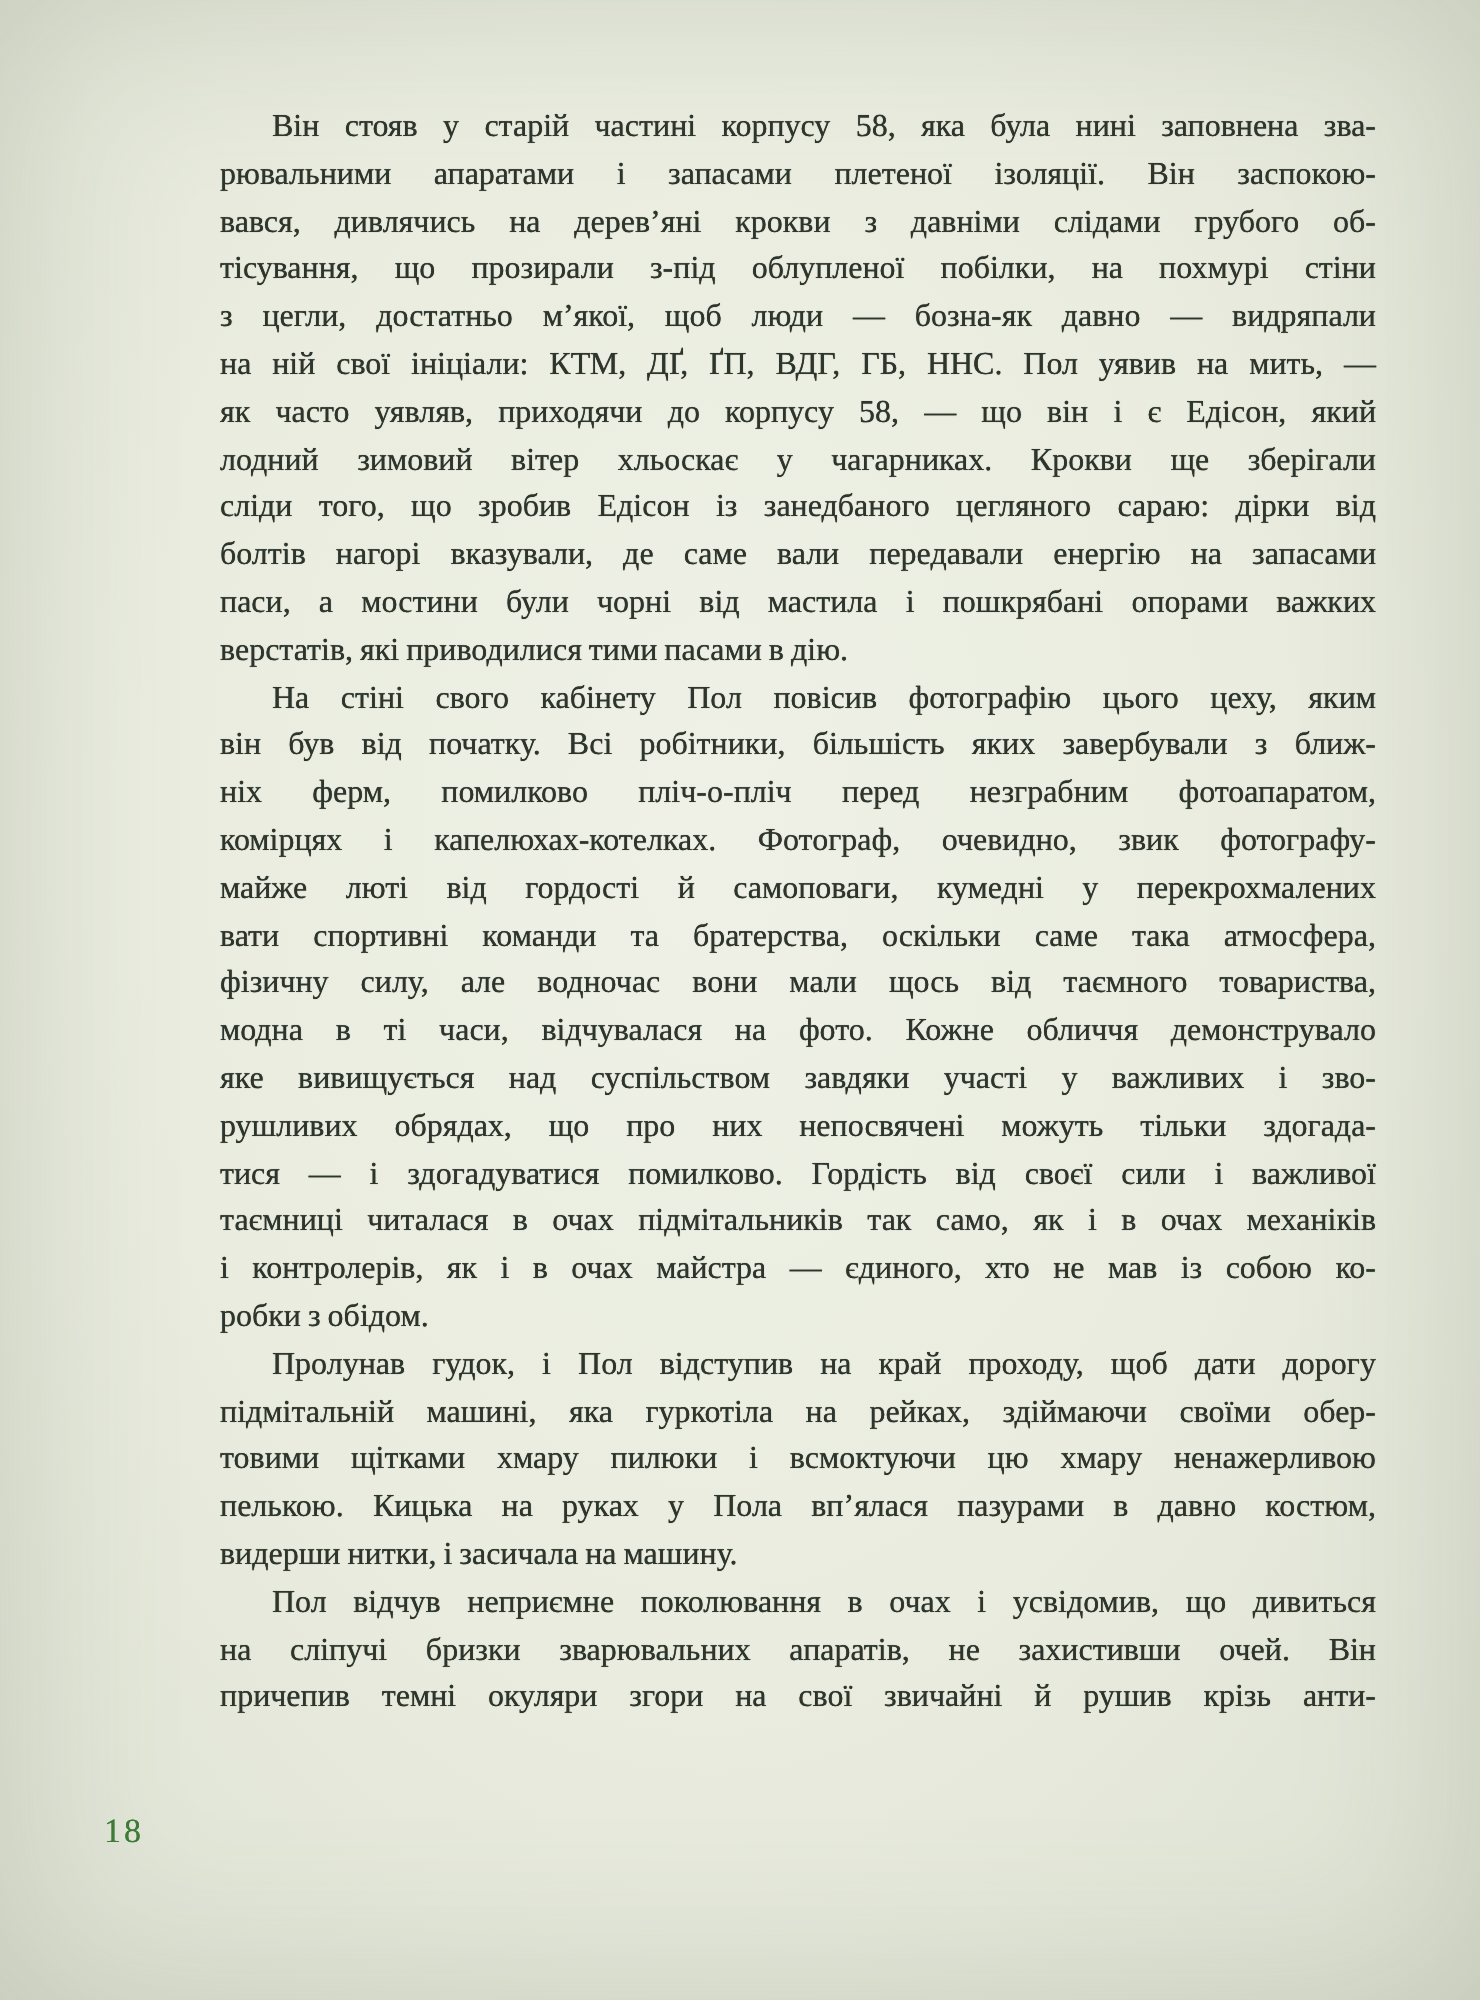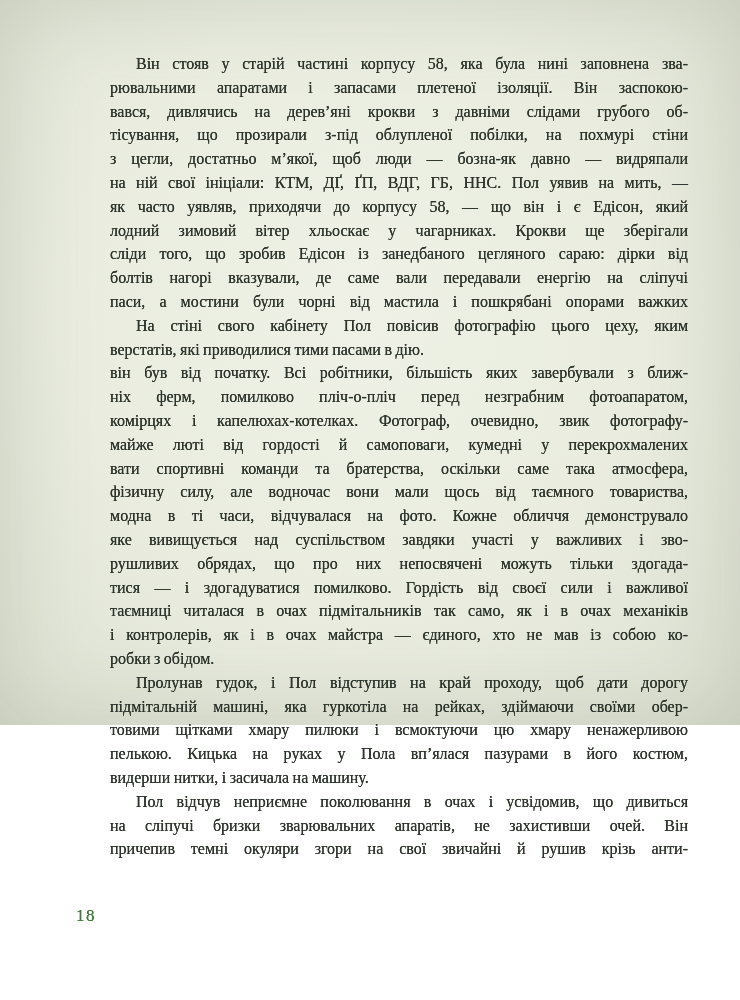--- a/index.html
+++ b/index.html
@@ -6,21 +6,21 @@
     margin: 0;
     padding: 0;
     width: 740px;
     height: 1000px;
     overflow: hidden;
     font-family: "Liberation Serif", serif;
   }
   .page {
     position: relative;
     width: 740px;
-    height: 725px;
+    height: 1000px;
     background: radial-gradient(ellipse at 48% 42%, #eff1e6 0%, #e9ecdf 52%, #dce0d1 100%);
     box-shadow: inset 0 0 90px rgba(110, 120, 95, 0.22);
   }
   .text-block {
     position: absolute;
     left: 110px;
     top: 52px;
     width: 578px;
     font-size: 16px;
     color: var(--ink, #2d352c);
@@ -39,57 +39,56 @@
     text-indent: 26px;
   }
   .page-number {
     position: absolute;
     left: 52px;
     top: 906px;
     font-size: 17px;
     letter-spacing: 1.5px;
     color: var(--pagenum, #3f7b38);
     text-shadow: 0 0 0.3px currentColor;
-    margin-left: 24px;
   }
 </style>
 </head>
 <body>
 
 <div class="page">
   <div class="text-block">
       <div class="line indent">Він стояв у старій частині корпусу 58, яка була нині заповнена зва-</div>
       <div class="line">рювальними апаратами і запасами плетеної ізоляції. Він заспокою-</div>
       <div class="line">вався, дивлячись на дерев’яні крокви з давніми слідами грубого об-</div>
       <div class="line">тісування, що прозирали з-під облупленої побілки, на похмурі стіни</div>
       <div class="line">з цегли, достатньо м’якої, щоб люди — бозна-як давно — видряпали</div>
       <div class="line">на ній свої ініціали: КТМ, ДҐ, ҐП, ВДГ, ГБ, ННС. Пол уявив на мить, —</div>
       <div class="line">як часто уявляв, приходячи до корпусу 58, — що він і є Едісон, який</div>
       <div class="line">лодний зимовий вітер хльоскає у чагарниках. Крокви ще зберігали</div>
       <div class="line">сліди того, що зробив Едісон із занедбаного цегляного сараю: дірки від</div>
-      <div class="line">болтів нагорі вказували, де саме вали передавали енергію на сліпучі</div>
+      <div class="line">болтів нагорі вказували, де саме вали передавали енергію на запасами</div>
       <div class="line">паси, а мостини були чорні від мастила і пошкрябані опорами важких</div>
+      <div class="line end">верстатів, які приводилися тими пасами в дію.</div>
       <div class="line indent">На стіні свого кабінету Пол повісив фотографію цього цеху, яким</div>
-      <div class="line end">верстатів, які приводилися тими пасами в дію.</div>
       <div class="line">він був від початку. Всі робітники, більшість яких завербували з ближ-</div>
       <div class="line">ніх ферм, помилково пліч-о-пліч перед незграбним фотоапаратом,</div>
       <div class="line">комірцях і капелюхах-котелках. Фотограф, очевидно, звик фотографу-</div>
       <div class="line">майже люті від гордості й самоповаги, кумедні у перекрохмалених</div>
       <div class="line">вати спортивні команди та братерства, оскільки саме така атмосфера,</div>
       <div class="line">фізичну силу, але водночас вони мали щось від таємного товариства,</div>
       <div class="line">модна в ті часи, відчувалася на фото. Кожне обличчя демонструвало</div>
       <div class="line">яке вивищується над суспільством завдяки участі у важливих і зво-</div>
       <div class="line">рушливих обрядах, що про них непосвячені можуть тільки здогада-</div>
       <div class="line">тися — і здогадуватися помилково. Гордість від своєї сили і важливої</div>
       <div class="line">таємниці читалася в очах підмітальників так само, як і в очах механіків</div>
       <div class="line">і контролерів, як і в очах майстра — єдиного, хто не мав із собою ко-</div>
       <div class="line end">робки з обідом.</div>
       <div class="line indent">Пролунав гудок, і Пол відступив на край проходу, щоб дати дорогу</div>
       <div class="line">підмітальній машині, яка гуркотіла на рейках, здіймаючи своїми обер-</div>
       <div class="line">товими щітками хмару пилюки і всмоктуючи цю хмару ненажерливою</div>
-      <div class="line">пелькою. Кицька на руках у Пола вп’ялася пазурами в його костюм,</div>
+      <div class="line">пелькою. Кицька на руках у Пола вп’ялася пазурами в давно костюм,</div>
       <div class="line end">видерши нитки, і засичала на машину.</div>
       <div class="line indent">Пол відчув неприємне поколювання в очах і усвідомив, що дивиться</div>
       <div class="line">на сліпучі бризки зварювальних апаратів, не захистивши очей. Він</div>
       <div class="line">причепив темні окуляри згори на свої звичайні й рушив крізь анти-</div>
     </div>
   <div class="page-number">18</div>
 </div>
 
 </body></html>

